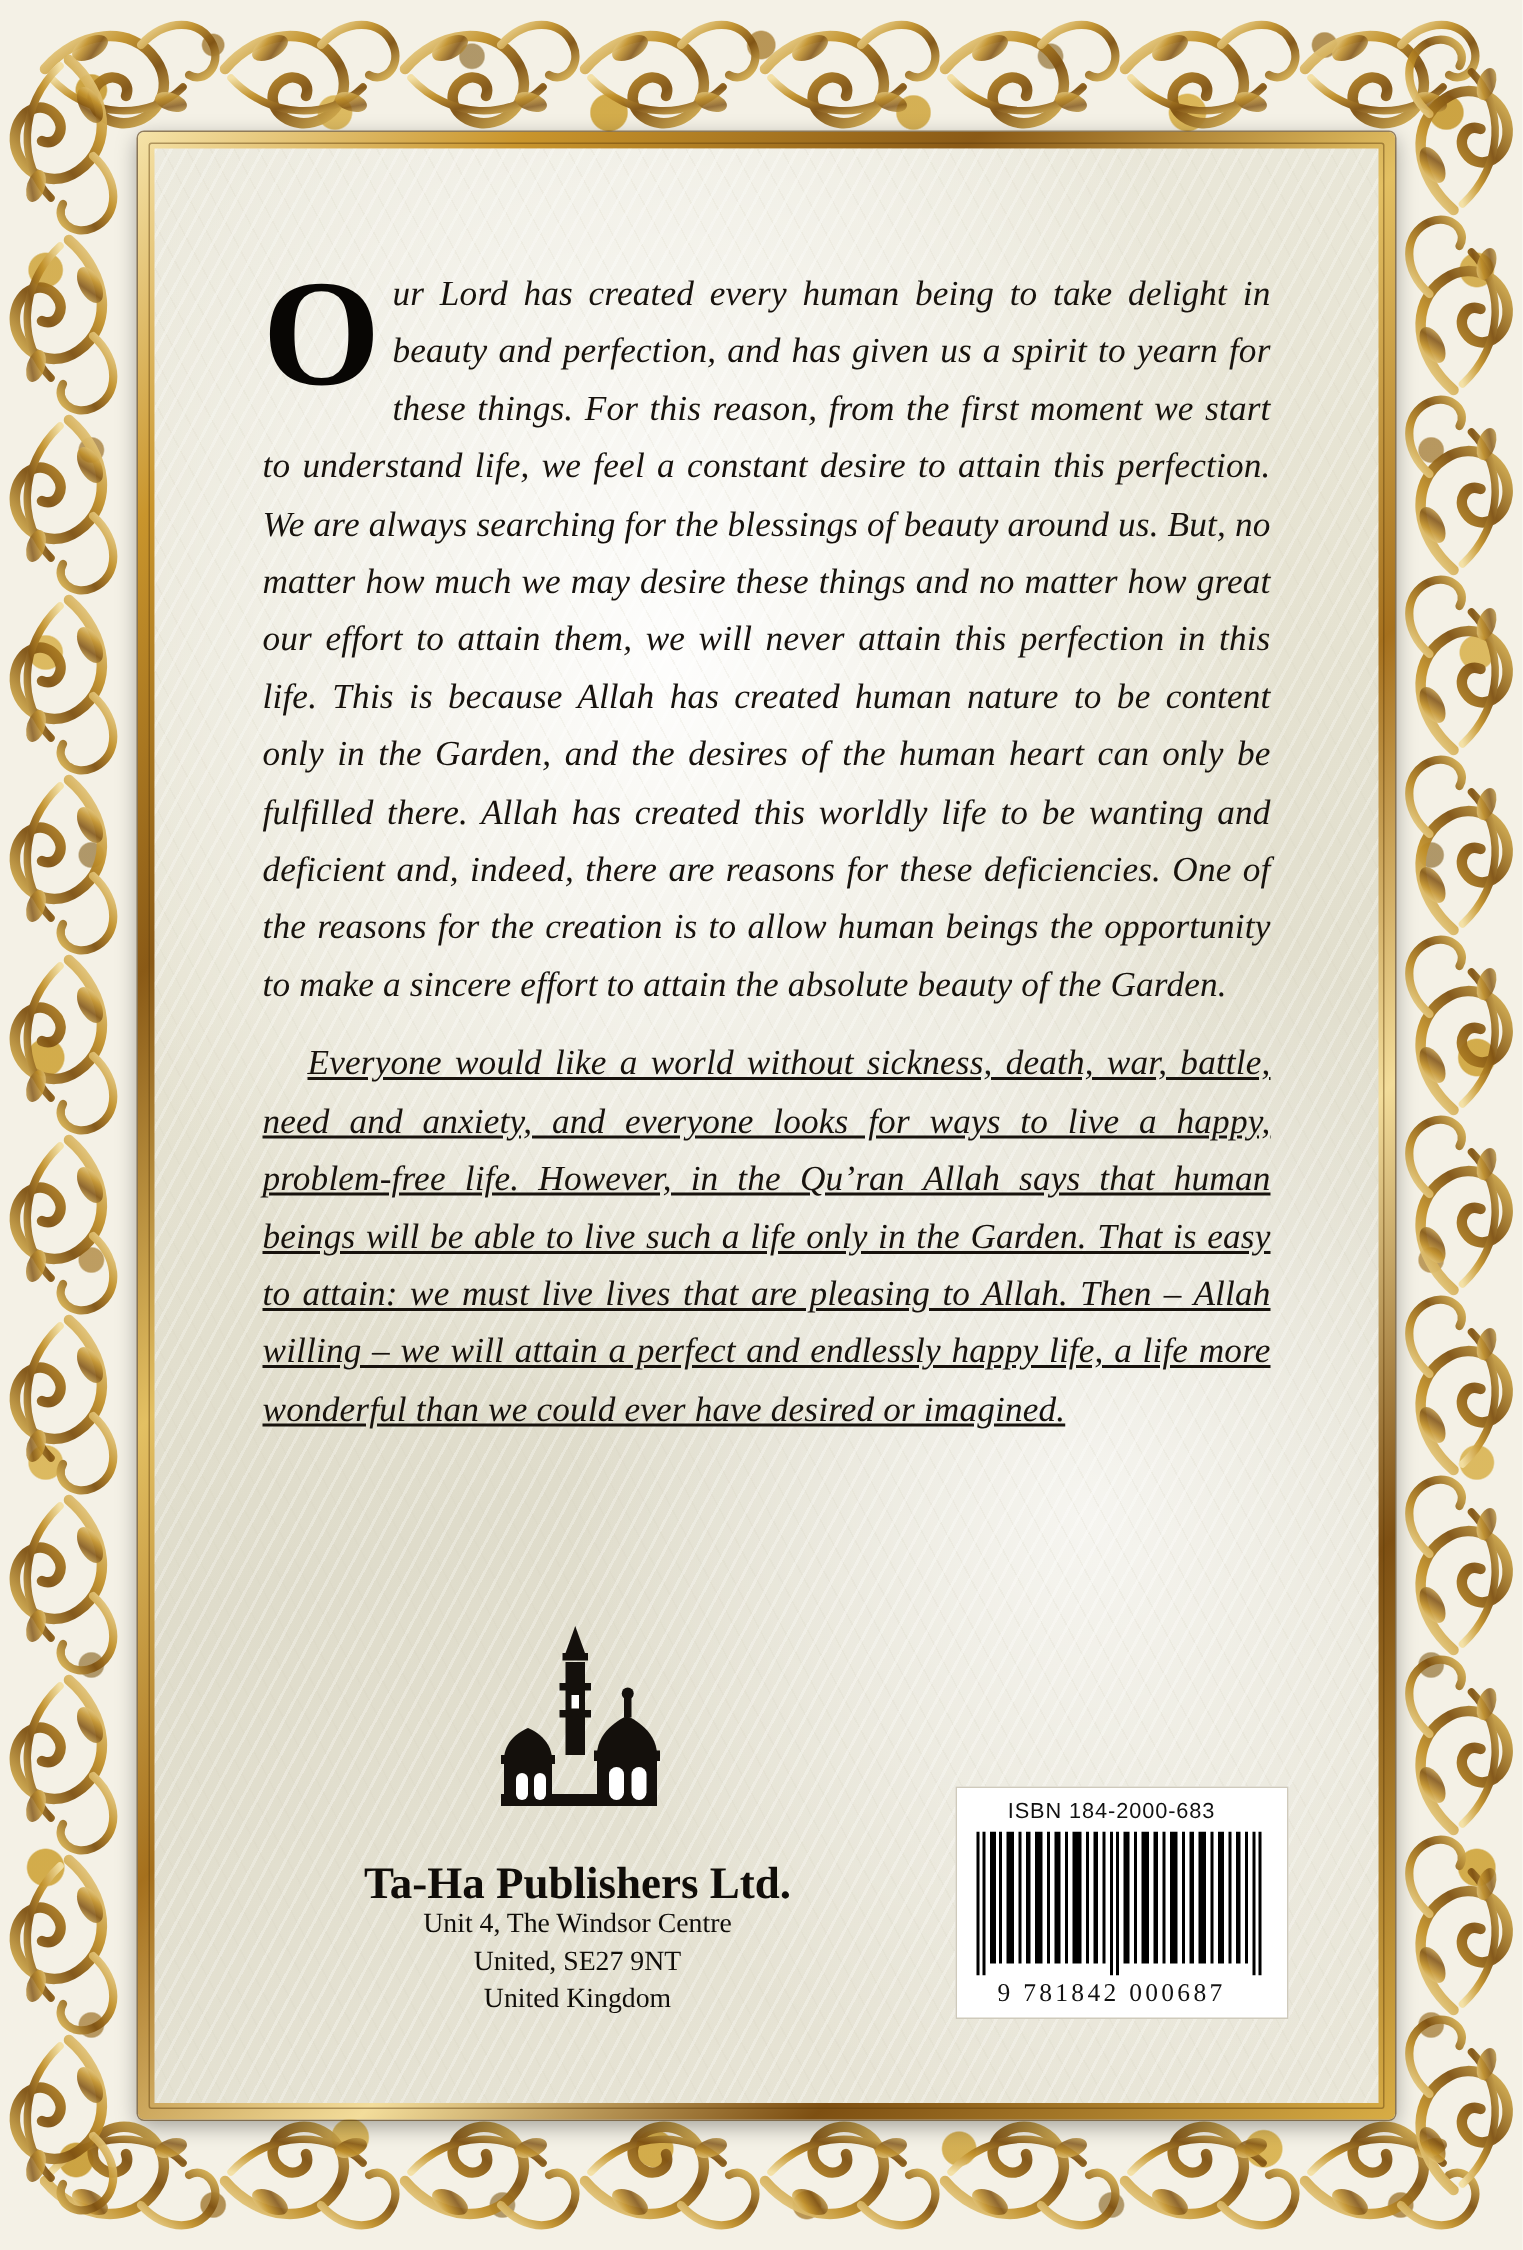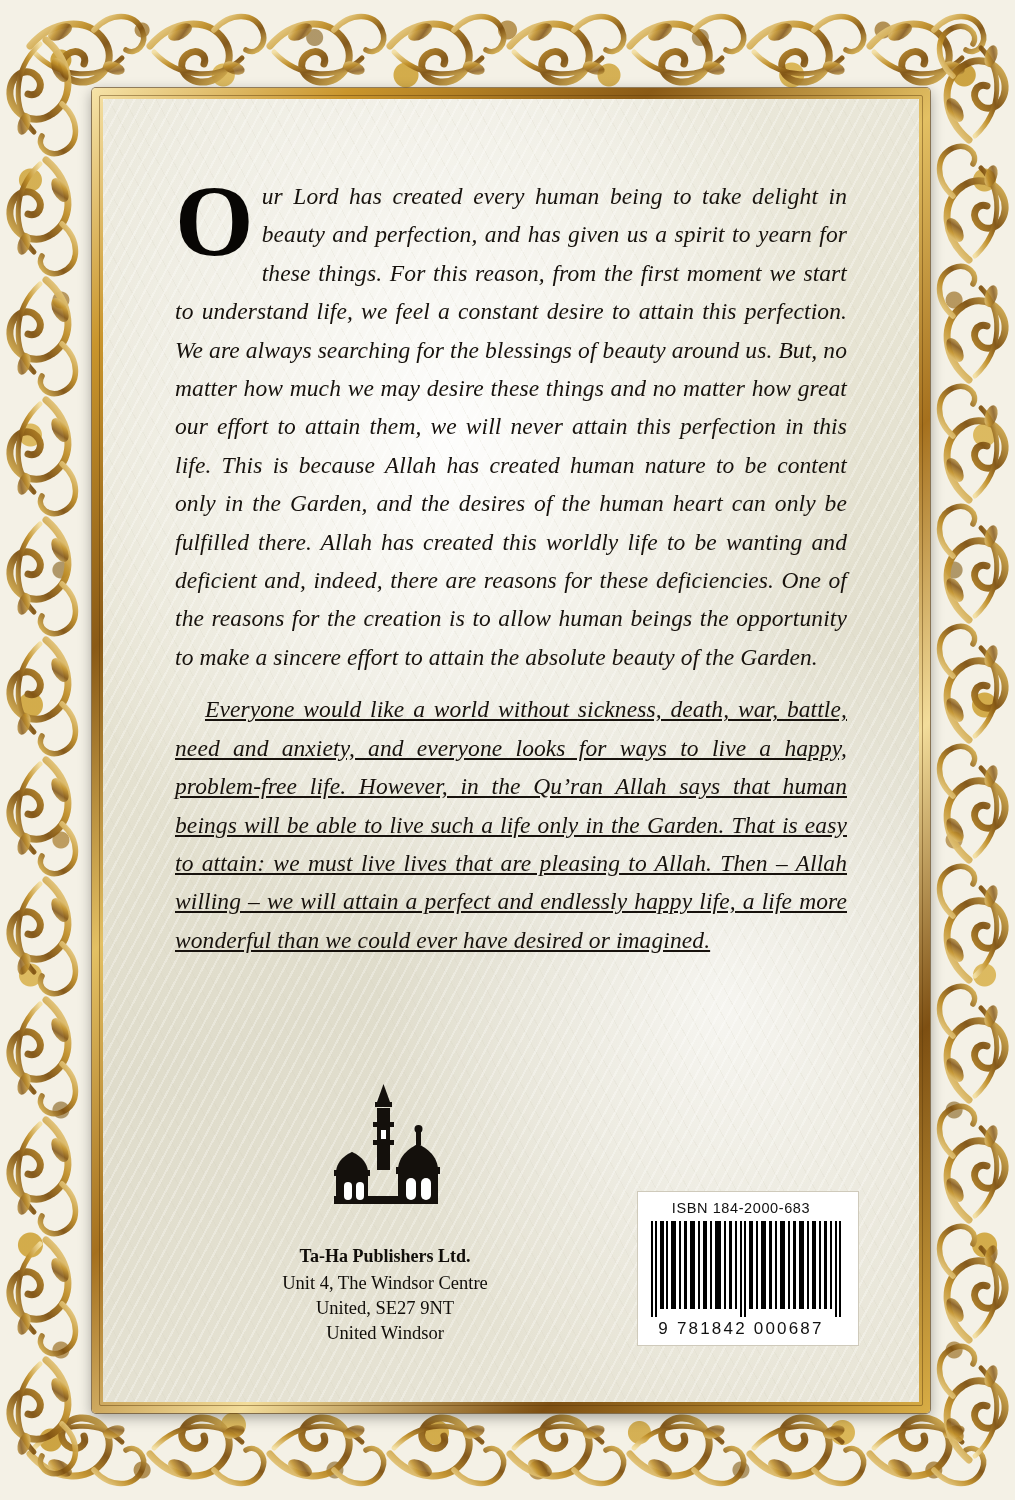--- a/index.html
+++ b/index.html
@@ -195,21 +195,21 @@
     text-align: center;
     color: #100d09;
   }
   .publisher-logo {
     display: block;
     margin: 0 auto 6px auto;
   }
   .publisher-name {
     font-family: "Liberation Serif", serif;
     font-weight: 700;
-    font-size: 18px;
+    font-size: 30px;
     line-height: 26px;
     margin-bottom: 2px;
     margin-top: 30px;
   }
   .publisher-line {
     font-family: "Liberation Serif", serif;
     font-size: 18.5px;
     line-height: 25px;
   }
 
@@ -228,21 +228,21 @@
     letter-spacing: 0.6px;
     color: #111;
     margin-bottom: 5px;
     white-space: nowrap;
   }
   .barcode-bars {
     display: block;
     margin: 0 auto;
   }
   .barcode-number {
-    font-family: Liberation Sans, sans-serif;
+    font-family: Liberation Serif, serif;
     font-size: 17px;
     letter-spacing: 2.2px;
     color: #111;
     margin-top: 2px;
     white-space: nowrap;
   }
 </style>
 </head>
 <body>
 
@@ -359,21 +359,21 @@
                 <rect x="24" y="104" width="8" height="18" rx="4"></rect>
                 <rect x="36" y="104" width="8" height="18" rx="4"></rect>
                 <rect x="86" y="100" width="10" height="22" rx="5"></rect>
                 <rect x="101" y="100" width="10" height="22" rx="5"></rect>
                 <rect x="61" y="52" width="5" height="9"></rect>
               </g>
             </svg>
             <div class="publisher-name">Ta-Ha Publishers Ltd.</div>
             <div class="publisher-line">Unit 4, The Windsor Centre</div>
             <div class="publisher-line">United, SE27 9NT</div>
-            <div class="publisher-line">United Windsor</div>
+            <div class="publisher-line">United Kingdom</div>
           </div>
 
           <div class="barcode-box">
             <div class="isbn-text">ISBN 184-2000-683</div>
             <svg class="barcode-bars" width="196" height="96" viewBox="0 0 196 96" xmlns="http://www.w3.org/2000/svg">
               <rect x="0" y="0" width="196" height="96" fill="#ffffff"></rect>
               <g fill="#000000">
                 <rect x="3" y="0" width="2" height="96"></rect>
                 <rect x="7" y="0" width="2" height="96"></rect>
                 <rect x="12" y="0" width="4" height="88"></rect>

